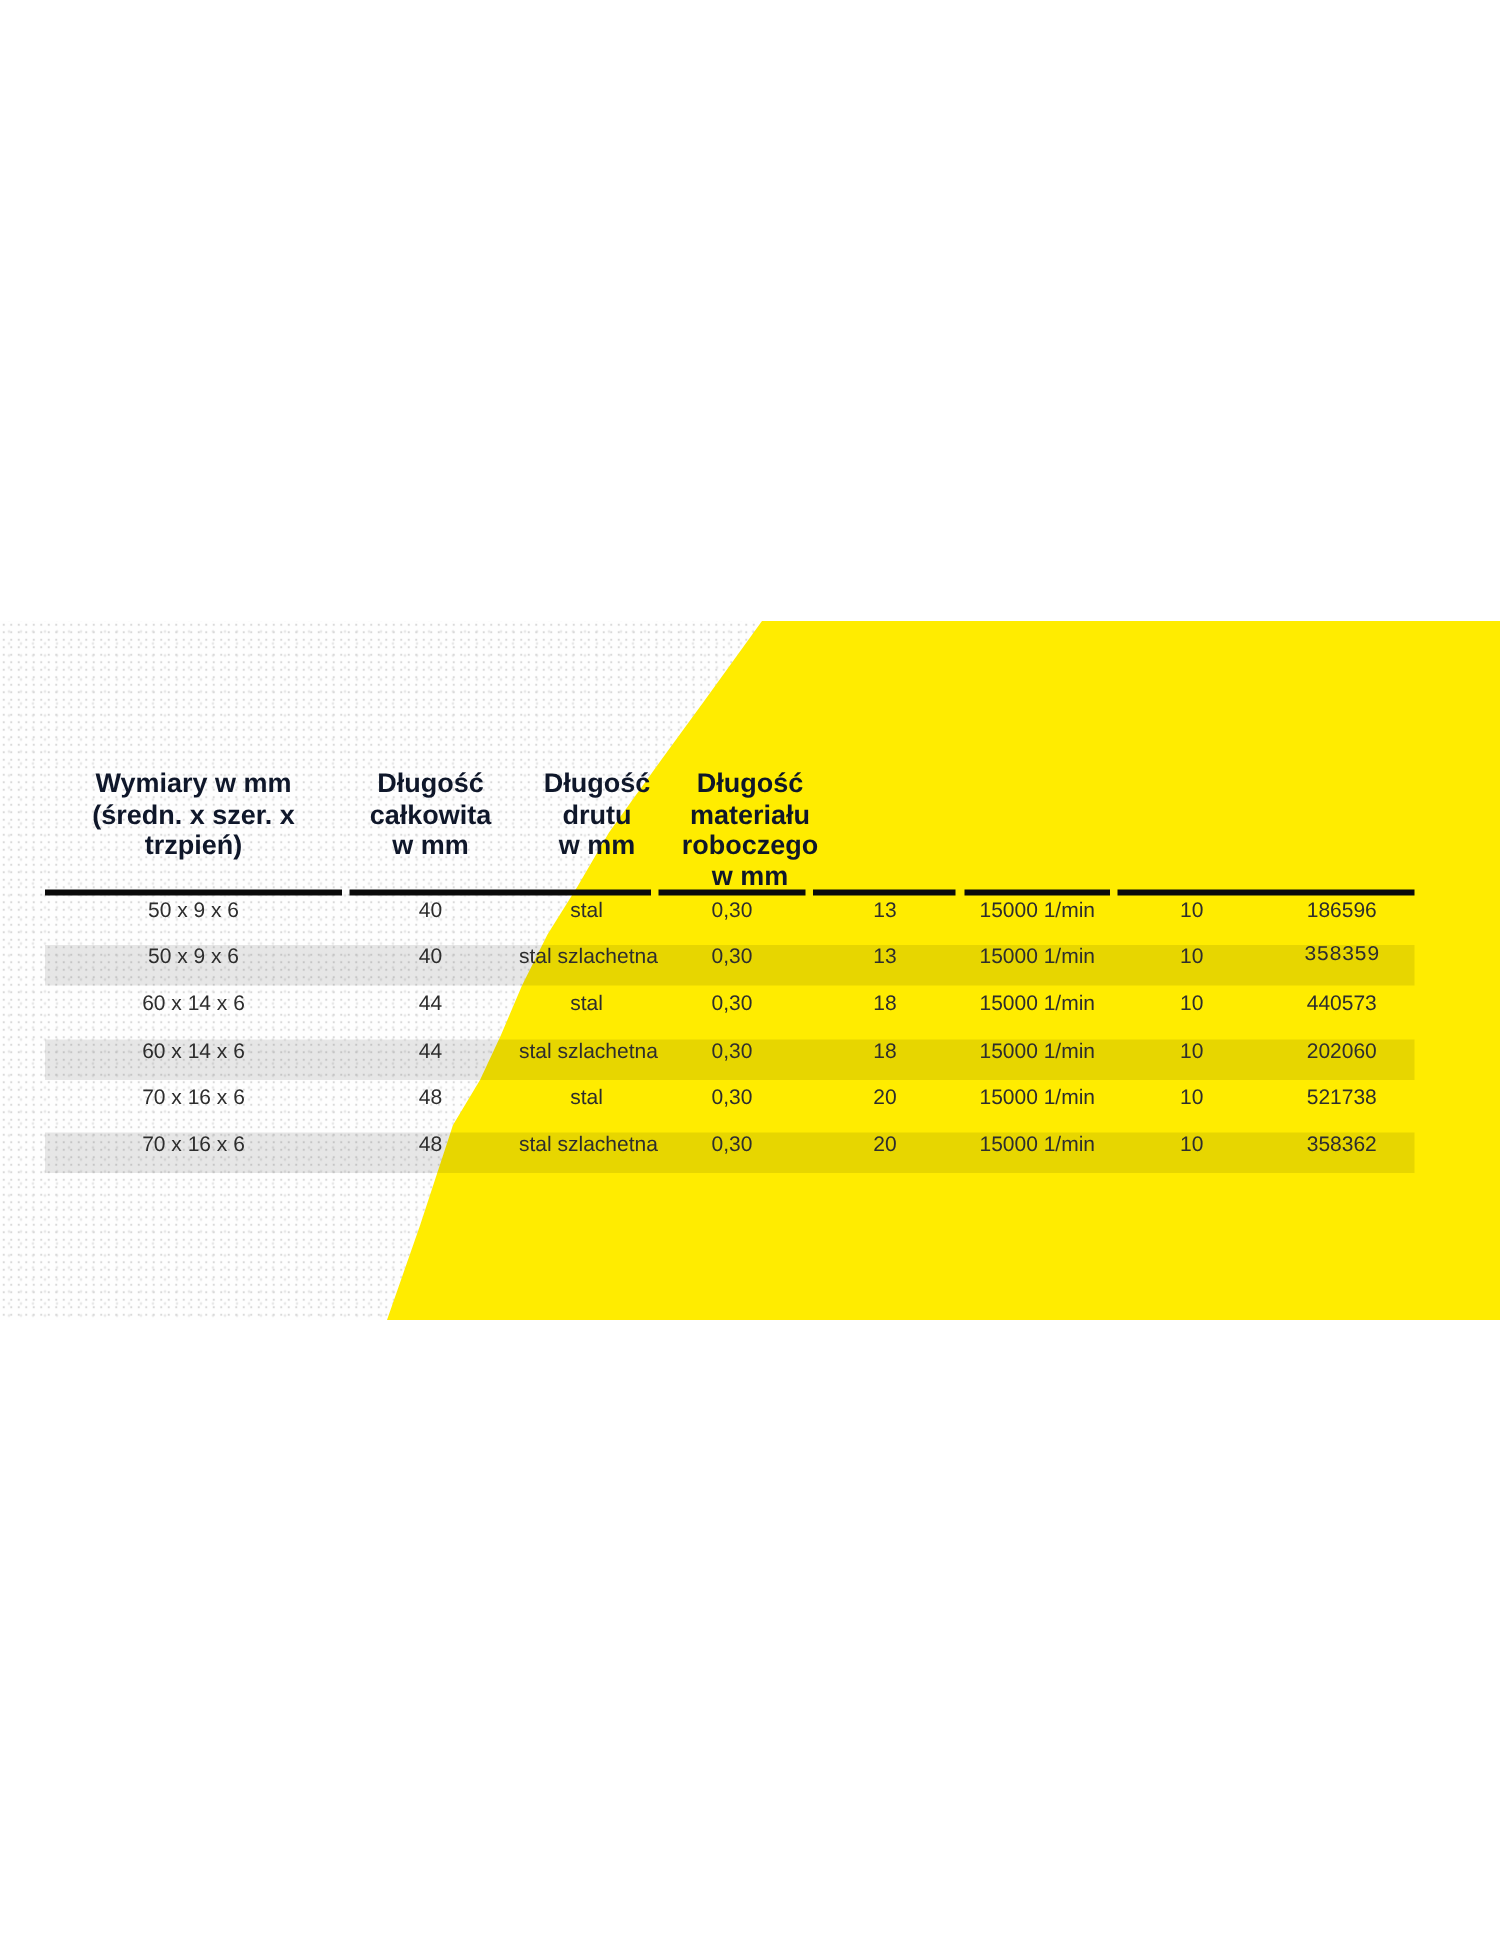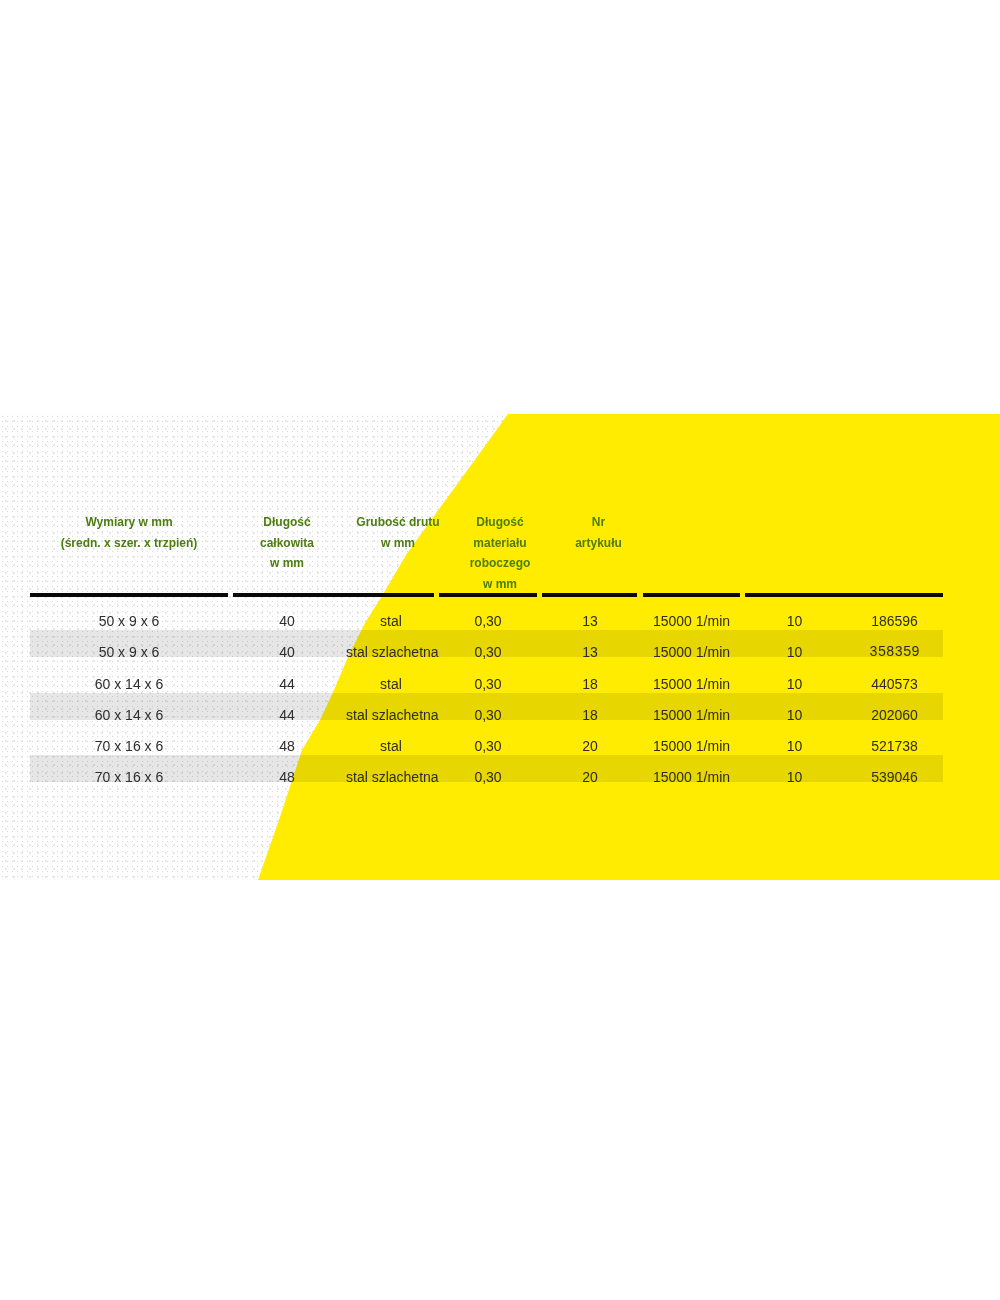--- a/index.html
+++ b/index.html
@@ -20,27 +20,27 @@
   .band-yellow {
     position:absolute; inset:0;
     clip-path: polygon(508px 0, 1000px 0, 1000px 466px, 258px 466px,
       280px 403px, 302px 336px, 320px 306px, 334px 276px, 348px 243px,
       365px 209px, 385px 177px, 406px 141px, 442px 91px, 469px 54px);
   }
   
   .cat-table { position:absolute; left:30px; top:510px; width:913px; }
   .thead { display:flex; height:83px; }
   .th {
-    box-sizing:border-box; text-align:center; font-weight:bold; font-size:12px;
-    line-height:20.7px; color:#4d7c0f; padding-top:2px; white-space:pre-line;
+    box-sizing:border-box; text-align:center; font-weight:bold; font-size:18px;
+    line-height:20.7px; color:#0f172a; padding-top:2px; white-space:pre-line;
   }
   .rule { position:relative; height:5px; }
   .rule-seg { position:absolute; top:0; height:4px; background:#0a0a0a; }
   .row {
-    display:flex; align-items:flex-end; height:31.2px;
+    display:flex; align-items:flex-start; height:31.2px;
     font-size:14px; color:#2d2d2d;
   }
   .row.striped {
     background:linear-gradient(rgba(0,0,0,0.095), rgba(0,0,0,0.095)) 0 1px / 100% 27px no-repeat;
   }
   .td { text-align:center; white-space:nowrap; }
 </style>
 </head>
 <body>
 
@@ -50,28 +50,26 @@
     <div class="band-yellow" style="background: rgb(255, 236, 0);"></div>
   </div>
 
   <div class="cat-table">
     <div class="thead" id="thead">
         <div class="th" style="width: 198px;">Wymiary w mm
 (średn. x szer. x trzpień)</div>
         <div class="th" style="width: 118px;">Długość
 całkowita
 w mm</div>
-        <div class="th" style="width: 104px;">Grubość drutu
+        <div class="th" style="width: 104px;">Długość drutu
 w mm</div>
         <div class="th" style="width: 100px;">Długość
 materiału
 roboczego
 w mm</div>
-        <div class="th" style="width: 97px;">Nr
-artykułu</div>
       </div>
     <div class="rule" id="rule">
         <div class="rule-seg" style="left: 0px; width: 198px; background: rgb(10, 10, 10);"></div>
         <div class="rule-seg" style="left: 203px; width: 201px; background: rgb(10, 10, 10);"></div>
         <div class="rule-seg" style="left: 409px; width: 98px; background: rgb(10, 10, 10);"></div>
         <div class="rule-seg" style="left: 512px; width: 95px; background: rgb(10, 10, 10);"></div>
         <div class="rule-seg" style="left: 613px; width: 97px; background: rgb(10, 10, 10);"></div>
         <div class="rule-seg" style="left: 715px; width: 198px; background: rgb(10, 10, 10);"></div>
       </div>
     <div class="tbody" id="tbody">
@@ -126,17 +124,17 @@
           <div class="td" style="width: 97px;">521738</div>
         </div>
         <div class="row striped">
           <div class="td" style="width: 198px;">70 x 16 x 6</div>
           <div class="td" style="width: 118px;">48</div>
           <div class="td" style="width: 90px;">stal szlachetna</div>
           <div class="td" style="width: 104px;">0,30</div>
           <div class="td" style="width: 100px;">20</div>
           <div class="td" style="width: 103px;">15000 1/min</div>
           <div class="td" style="width: 103px;">10</div>
-          <div class="td" style="width: 97px;">539046</div>
+          <div class="td" style="width: 97px;">358362</div>
         </div>
       </div>
   </div>
 </div>
 
 </body></html>

